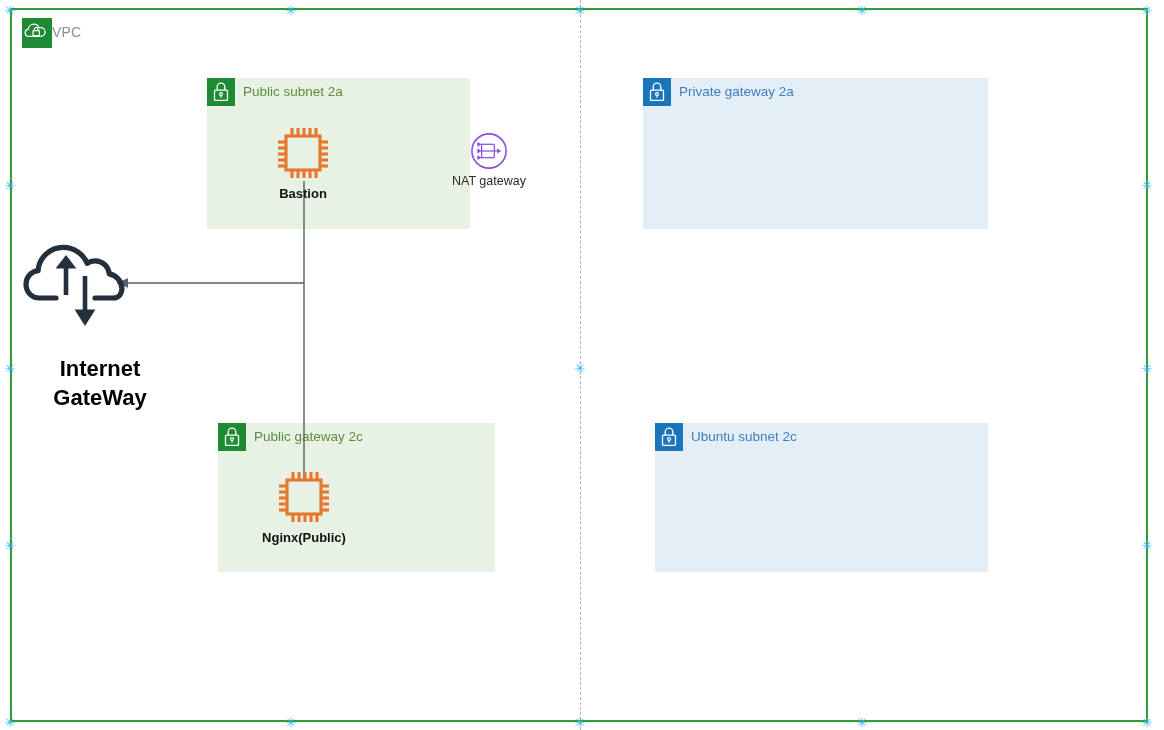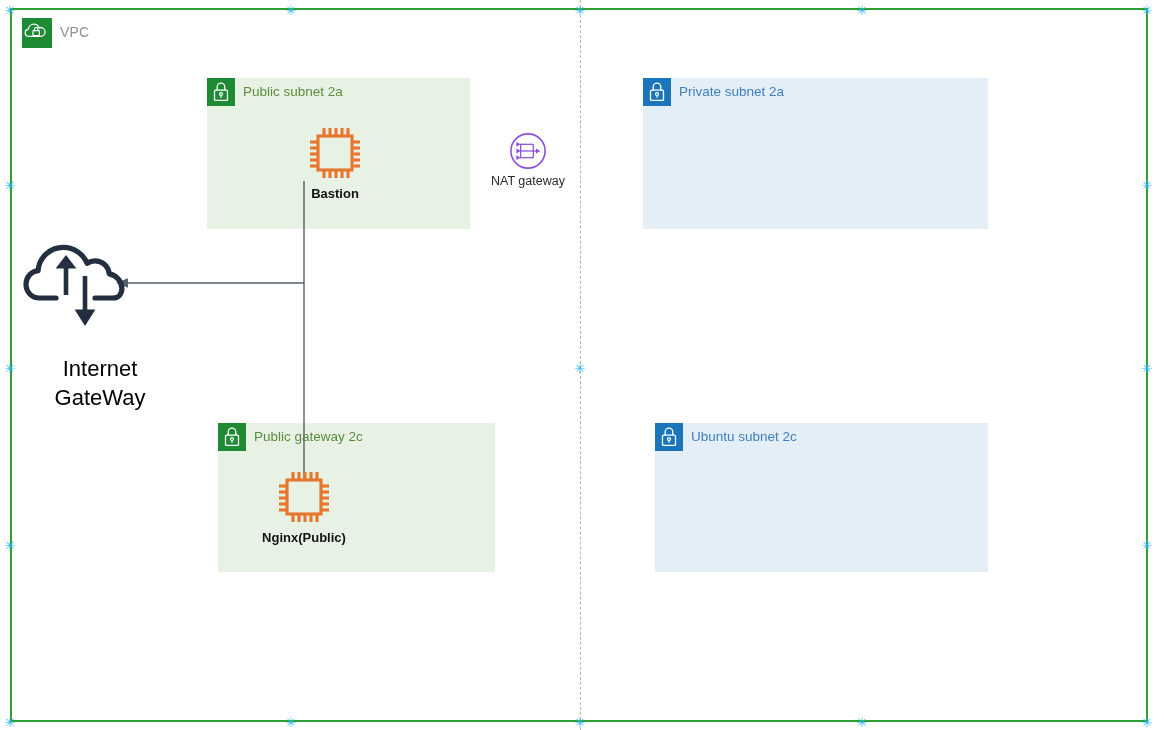--- a/index.html
+++ b/index.html
@@ -56,21 +56,21 @@
     position: absolute;
     left: 10px;
     top: 8px;
     width: 30px;
     height: 30px;
     background: #1f8a34;
     box-sizing: border-box;
   }
   .vpc-label {
     position: absolute;
-    left: 48px;
+    left: 40px;
     top: 14px;
     font-size: 14px;
     color: #909090;
     letter-spacing: .2px;
   }
 
   
   .subnet {
     position: absolute;
     box-sizing: border-box;
@@ -127,21 +127,21 @@
   .igw {
     position: absolute;
   }
   .igw-label {
     position: absolute;
     left: 0;
     top: 118px;
     width: 160px;
     text-align: center;
     font-size: 22px;
-    font-weight: normal;
+    font-weight: bold;
     color: #000000;
     line-height: 1.32;
   }
 
   
   .connector {
     position: absolute;
     overflow: visible;
   }
 </style>
@@ -178,21 +178,21 @@
 
   <div class="subnet private" style="left:643px; top:78px; width:345px; height:151px;">
     <div class="subnet-icon">
       <svg width="28" height="28" viewBox="0 0 28 28" aria-hidden="true">
         <rect x="7.5" y="12.2" width="13" height="10.2" rx="1" fill="none" stroke="#ffffff" stroke-width="1.3"></rect>
         <path d="M10.2 12.2 V8.9 a3.8 3.8 0 0 1 7.6 0 v3.3" fill="none" stroke="#ffffff" stroke-width="1.3"></path>
         <circle cx="14" cy="16.1" r="1.5" fill="none" stroke="#ffffff" stroke-width="1.2"></circle>
         <line x1="14" y1="17.4" x2="14" y2="19.7" stroke="#ffffff" stroke-width="1.2"></line>
       </svg>
     </div>
-    <div class="subnet-label">Private subnet 2a</div>
+    <div class="subnet-label">Private gateway 2a</div>
   </div>
 
   <div class="subnet public" style="left:218px; top:423px; width:277px; height:149px;">
     <div class="subnet-icon">
       <svg width="28" height="28" viewBox="0 0 28 28" aria-hidden="true">
         <rect x="7.5" y="12.2" width="13" height="10.2" rx="1" fill="none" stroke="#ffffff" stroke-width="1.3"></rect>
         <path d="M10.2 12.2 V8.9 a3.8 3.8 0 0 1 7.6 0 v3.3" fill="none" stroke="#ffffff" stroke-width="1.3"></path>
         <circle cx="14" cy="16.1" r="1.5" fill="none" stroke="#ffffff" stroke-width="1.2"></circle>
         <line x1="14" y1="17.4" x2="14" y2="19.7" stroke="#ffffff" stroke-width="1.2"></line>
       </svg>
@@ -214,21 +214,21 @@
 
   <svg class="connector" style="left:0; top:0;" width="1164" height="730">
 
     <line x1="304" y1="181" x2="304" y2="480" stroke="#55606e" stroke-width="1.4"></line>
 
     <line x1="304" y1="283" x2="124" y2="283" stroke="#55606e" stroke-width="1.4"></line>
 
     <polygon points="116,283 128,278.2 128,287.8" fill="#55606e"></polygon>
   </svg>
 
-  <div class="node ec2" style="left:274px; top:124px; width:58px; height:58px;margin-left:32px;">
+  <div class="node ec2" style="left:274px; top:124px; width:58px; height:58px;">
     <svg width="58" height="58" viewBox="0 0 58 58" aria-hidden="true">
       <g stroke="#e8762c" stroke-width="3.1" fill="none" stroke-linecap="butt">
         <rect x="12" y="12" width="34" height="34"></rect>
 
         <line x1="18" y1="12" x2="18" y2="4"></line>
         <line x1="24" y1="12" x2="24" y2="4"></line>
         <line x1="30" y1="12" x2="30" y2="4"></line>
         <line x1="36" y1="12" x2="36" y2="4"></line>
         <line x1="42" y1="12" x2="42" y2="4"></line>
 
@@ -247,21 +247,21 @@
         <line x1="46" y1="18" x2="54" y2="18"></line>
         <line x1="46" y1="24" x2="54" y2="24"></line>
         <line x1="46" y1="30" x2="54" y2="30"></line>
         <line x1="46" y1="36" x2="54" y2="36"></line>
         <line x1="46" y1="42" x2="54" y2="42"></line>
       </g>
     </svg>
     <span class="node-label">Bastion</span>
   </div>
 
-  <div class="node nat" style="left:509px; top:132px; width:38px; height:38px;">
+  <div class="node nat" style="left:470px; top:132px; width:38px; height:38px;">
     <svg width="38" height="38" viewBox="0 0 38 38" aria-hidden="true">
       <circle cx="19" cy="19" r="17.1" fill="none" stroke="#8c4fe0" stroke-width="1.6"></circle>
       <g stroke="#8c4fe0" stroke-width="1.25" fill="none">
         <line x1="11.6" y1="11.8" x2="11.6" y2="26.2"></line>
         <line x1="11.6" y1="12.3" x2="24.3" y2="12.3"></line>
         <line x1="11.6" y1="19" x2="27.2" y2="19"></line>
         <line x1="11.6" y1="25.7" x2="24.3" y2="25.7"></line>
         <line x1="24.3" y1="12.3" x2="24.3" y2="25.7"></line>
       </g>
       <g fill="#8c4fe0">

